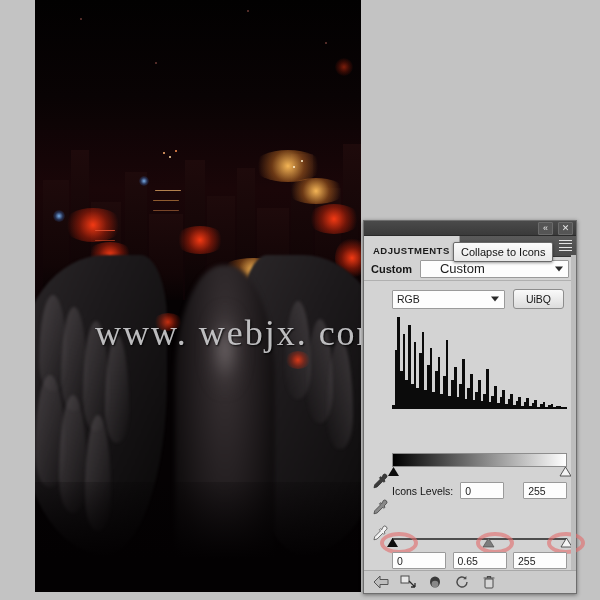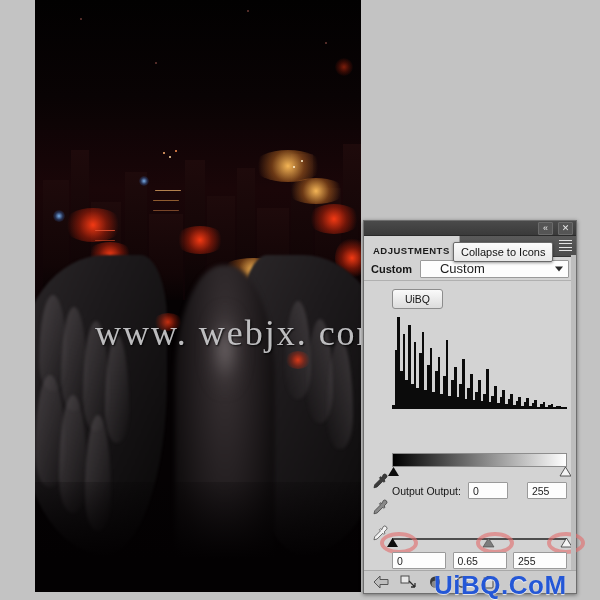--- a/index.html
+++ b/index.html
@@ -346,20 +346,24 @@
 
     <div id="levels-row">
       <div id="levels-label">Custom</div>
       <div id="preset-select">
         <span>Custom</span>
         <span class="caret-down"></span>
       </div>
     </div>
 
     <div id="channel-row">
+      <div id="channel-select">
+        <span>RGB</span>
+        <span class="caret-down"></span>
+      </div>
       <div id="auto-button">UiBQ</div>
     </div>
 
     <div id="hist-area">
       <div id="histogram">
           <span style="height: 4px; width: 2.69231px;"></span>
           <span style="height: 59px; width: 2.69231px;"></span>
           <span style="height: 92px; width: 2.69231px;"></span>
           <span style="height: 38px; width: 2.69231px;"></span>
           <span style="height: 75px; width: 2.69231px;"></span>
@@ -464,21 +468,21 @@
     <div id="output-gradient"></div>
     <div id="output-handles">
       <svg class="lvl-handle" style="left:-5px;top:0;" viewBox="0 0 13 11">
         <path d="M6.5 1 L12 10 L1 10 Z" fill="#0d0d0d"></path>
       </svg>
       <svg class="lvl-handle" style="right:-5px;top:0;" viewBox="0 0 13 11">
         <path d="M6.5 1 L12 10 L1 10 Z" fill="#f4f4f4" stroke="#333" stroke-width=".8"></path>
       </svg>
     </div>
     <div id="output-row">
-      <span id="output-label">Output Output:</span>
+      <span id="output-label">Icons Levels:</span>
       <div class="valbox">0</div>
       <div class="valbox" style="margin-left:12px;">255</div>
     </div>
 
     <div id="panel-scrollbar"></div>
 
     <div id="panel-footer">
       <svg class="footer-icon" viewBox="0 0 16 14">
         <path d="M7 1 L1 7 L7 13 L7 9.5 L15 9.5 L15 4.5 L7 4.5 Z" fill="#bdbdbd" stroke="#555" stroke-width="1"></path>
       </svg>
@@ -496,14 +500,13 @@
       </svg>
       <svg class="footer-icon" viewBox="0 0 16 14">
         <path d="M4 4 h8 v8 a1 1 0 0 1-1 1 H5 a1 1 0 0 1-1-1 Z" fill="#d6d6d6" stroke="#4a4a4a" stroke-width="1"></path>
         <path d="M2.6 3 h10.8 M6.4 3 V1.6 h3.2 V3" stroke="#4a4a4a" stroke-width="1.1" fill="none"></path>
       </svg>
     </div>
   </div>
 
   <div id="tooltip">Collapse to Icons</div>
 
-  <div id="site-watermark">UiBQ.CoM</div>
 </div>
 
 </body></html>

